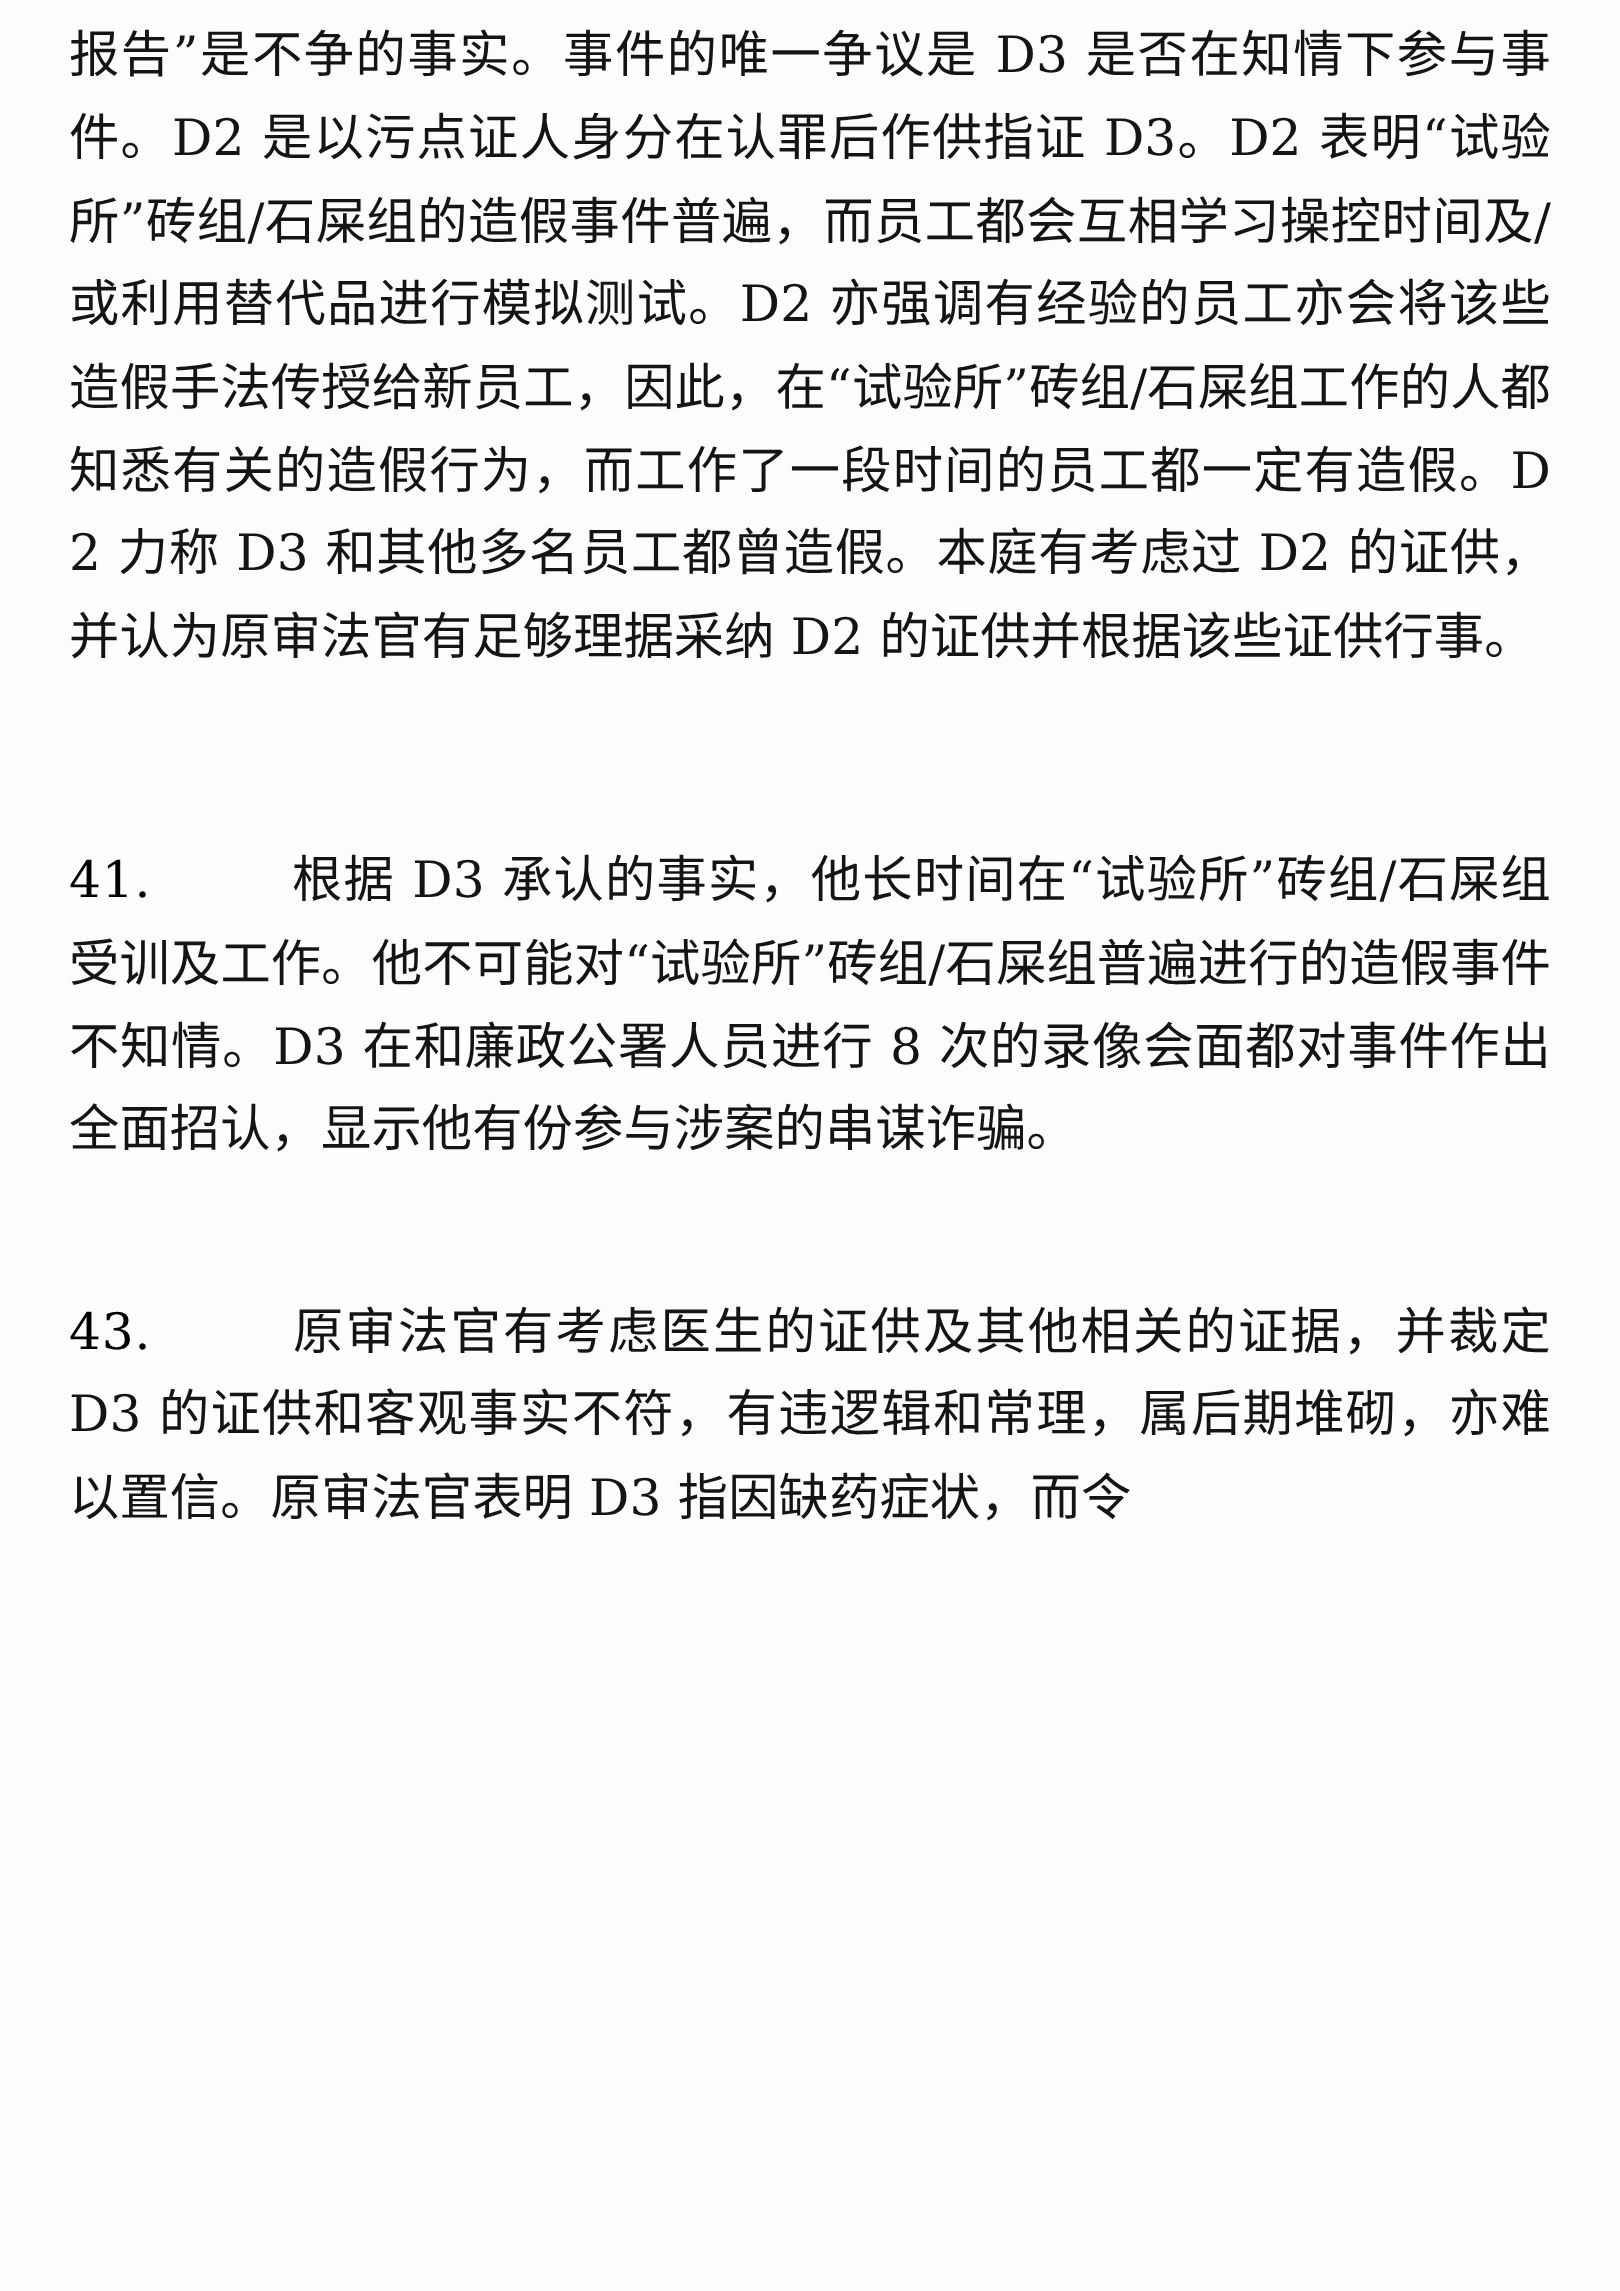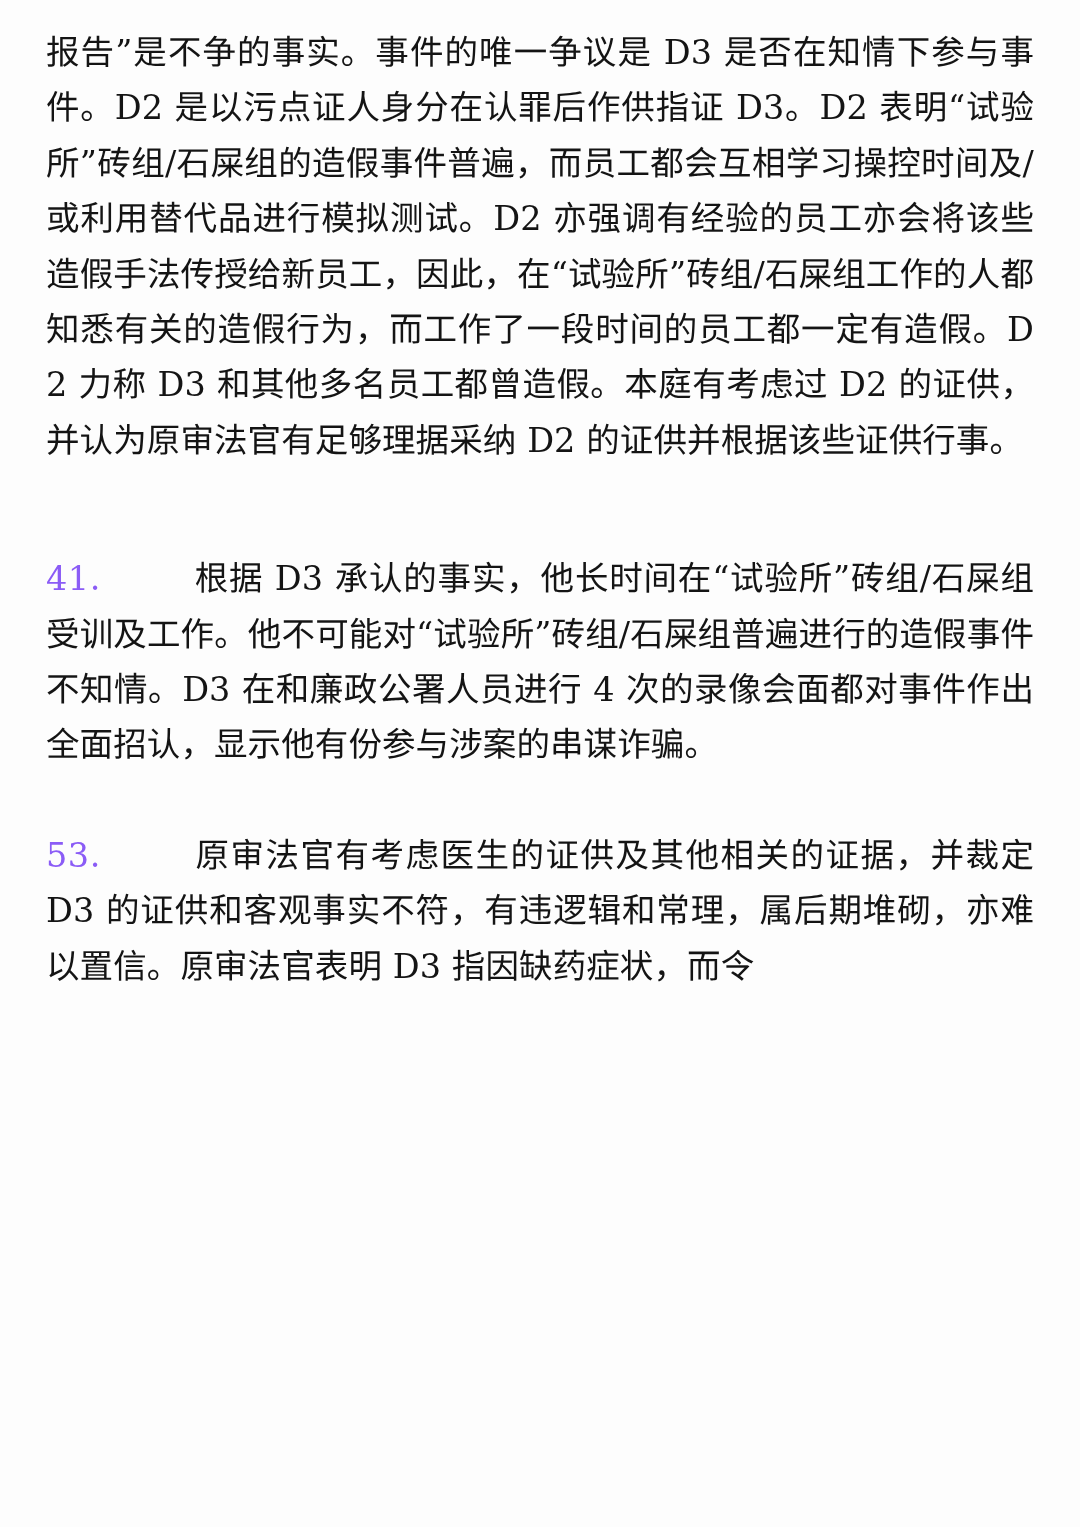--- a/index.html
+++ b/index.html
@@ -17,21 +17,21 @@
     box-sizing: border-box;
     padding: 0;
     overflow: hidden;
     font-family: "DejaVu Serif", "Liberation Serif", serif;
     color: #1b1b1b;
   }
 
   .doc-body {
     position: absolute;
     left: 46px;
-    top: 16px;
+    top: 0;
     width: 988px;
   }
 
   
   .para {
     font-family: "DejaVu Serif", "Liberation Serif", serif;
     font-size: 33.5px;
     line-height: 55.4px;
     text-align: justify;
     text-justify: inter-character;
@@ -51,21 +51,22 @@
   .para.numbered {
     position: relative;
   }
 
   .para-number {
     display: inline-block;
     width: 148px;
     font-family: "DejaVu Serif", "Liberation Serif", serif;
     font-size: 33.5px;
     letter-spacing: 0.5px;
-    color: #8b5cf6;
+    color: #000000;
+    margin-top: 24px;
   }
 
   .para-gap-before {
     margin-top: 55px;
   }
 
   .first-block {
     padding-top: 9px;
   }
 
@@ -75,19 +76,19 @@
 </head>
 <body>
 
 <div class="page">
   <div class="doc-body">
 
     <p class="para continued first-block">报告”是不争的事实。事件的唯一争议是 D3 是否在知情下参与事件。D2 是以污点证人身分在认罪后作供指证 D3。D2 表明“试验所”砖组/石屎组的造假事件普遍，而员工都会互相学习操控时间及/或利用替代品进行模拟测试。D2 亦强调有经验的员工亦会将该些造假手法传授给新员工，因此，在“试验所”砖组/石屎组工作的人都知悉有关的造假行为，而工作了一段时间的员工都一定有造假。D2 力称 D3 和其他多名员工都曾造假。本庭有考虑过 D2 的证供，并认为原审法官有足够理据采纳 D2 的证供并根据该些证供行事。</p>
 
     <div class="spacer-sm"></div>
 
-    <p class="para numbered para-gap-before"><span class="para-number">41.</span><span>根据 D3 承认的事实，他长时间在“试验所”砖组/石屎组受训及工作。他不可能对“试验所”砖组/石屎组普遍进行的造假事件不知情。D3 在和廉政公署人员进行 4 次的录像会面都对事件作出全面招认，显示他有份参与涉案的串谋诈骗。</span></p>
+    <p class="para numbered para-gap-before"><span class="para-number">41.</span><span>根据 D3 承认的事实，他长时间在“试验所”砖组/石屎组受训及工作。他不可能对“试验所”砖组/石屎组普遍进行的造假事件不知情。D3 在和廉政公署人员进行 8 次的录像会面都对事件作出全面招认，显示他有份参与涉案的串谋诈骗。</span></p>
 
 
-    <p class="para numbered para-gap-before"><span class="para-number">53.</span><span>原审法官有考虑医生的证供及其他相关的证据，并裁定 D3 的证供和客观事实不符，有违逻辑和常理，属后期堆砌，亦难以置信。原审法官表明 D3 指因缺药症状，而令</span></p>
+    <p class="para numbered para-gap-before"><span class="para-number">43.</span><span>原审法官有考虑医生的证供及其他相关的证据，并裁定 D3 的证供和客观事实不符，有违逻辑和常理，属后期堆砌，亦难以置信。原审法官表明 D3 指因缺药症状，而令</span></p>
 
   </div>
 </div>
 
 </body></html>

